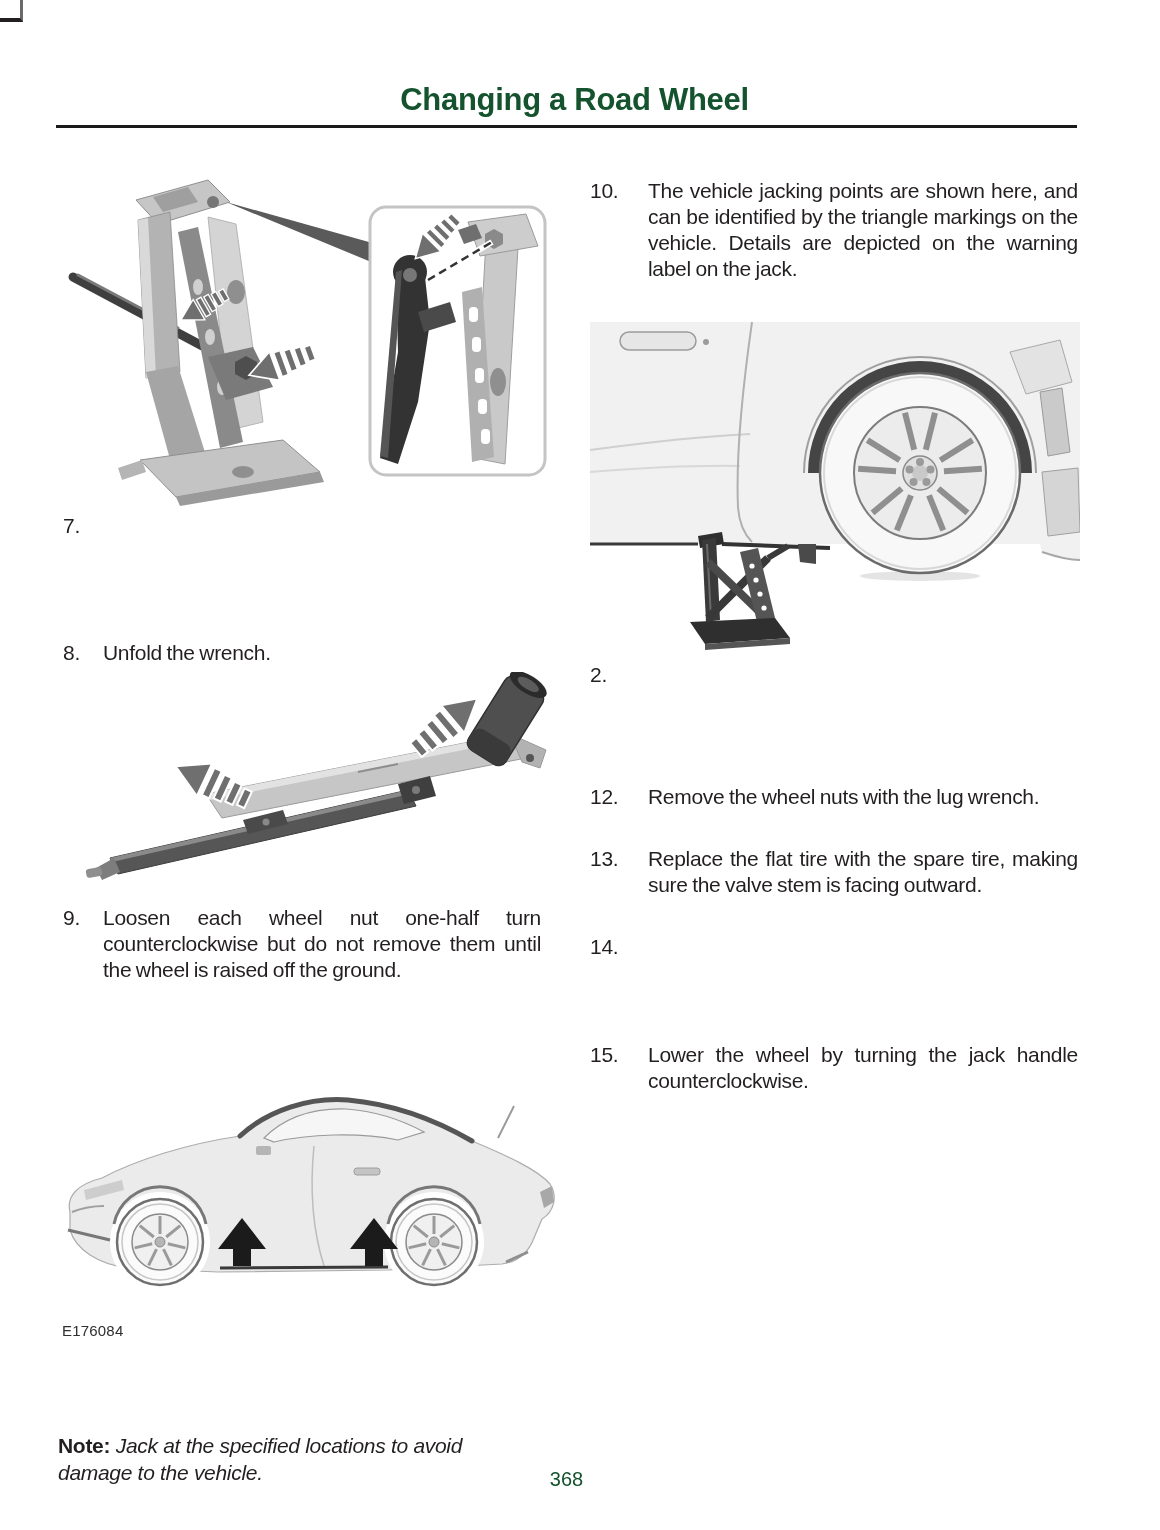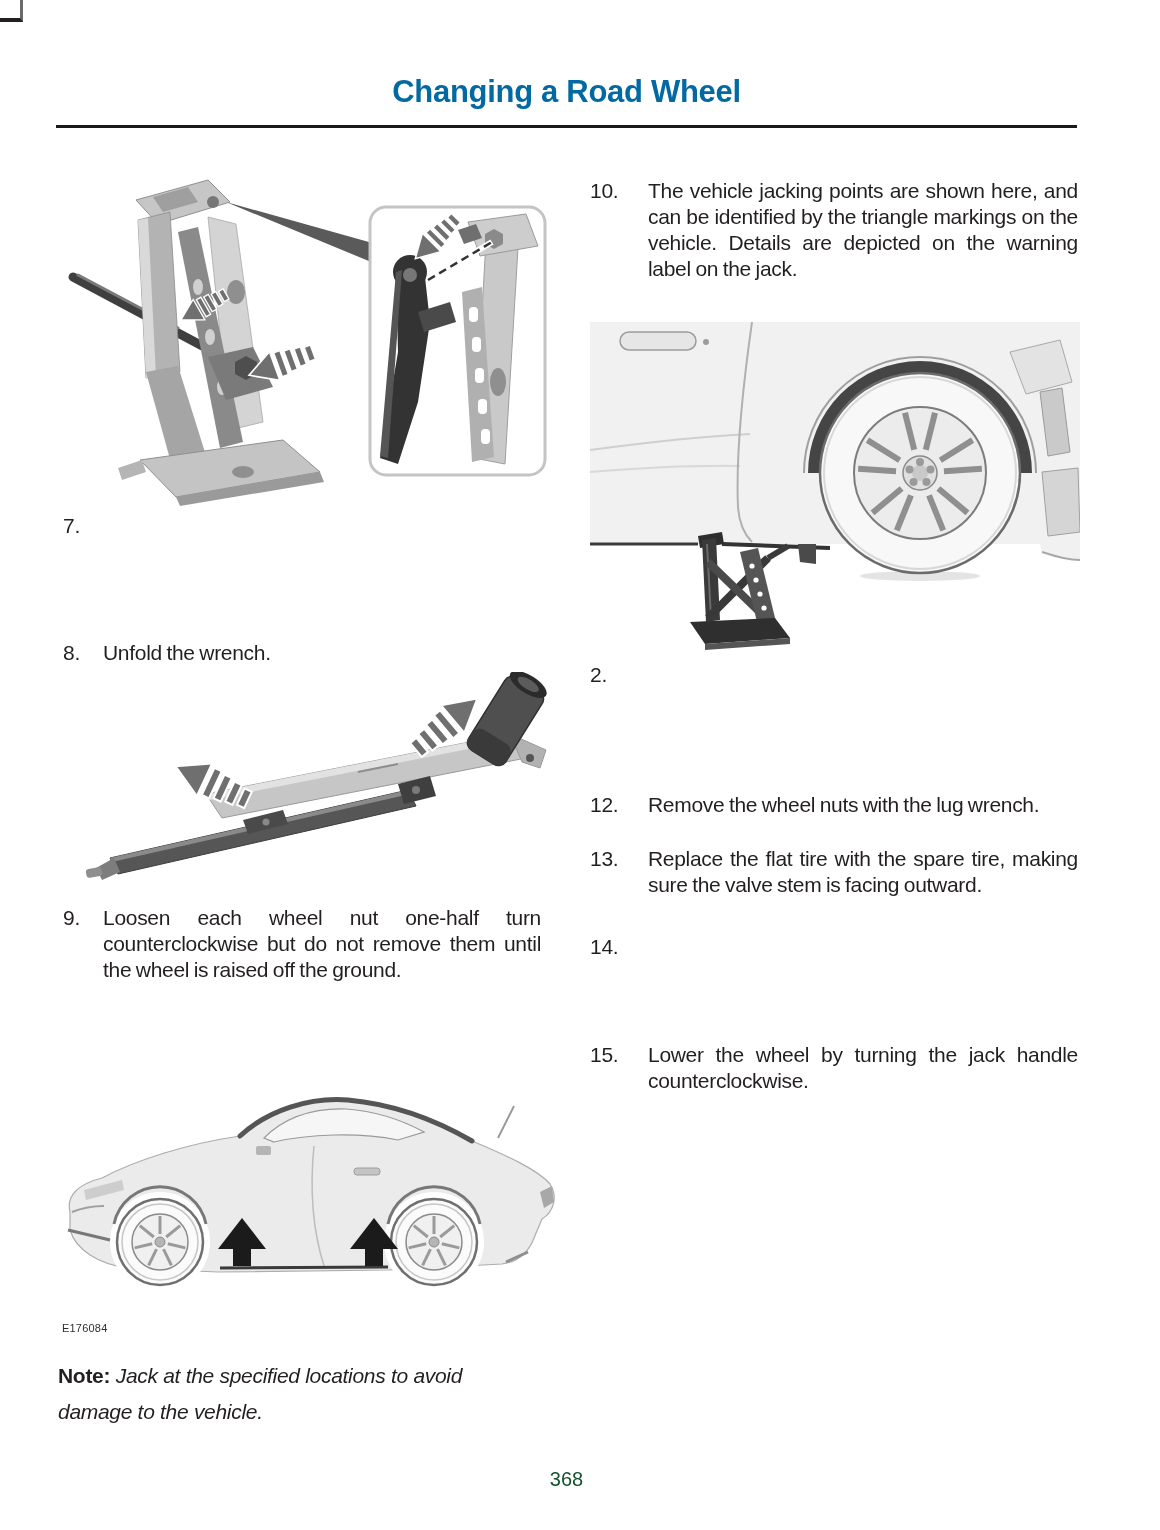--- a/index.html
+++ b/index.html
@@ -5,44 +5,44 @@
   html,body{margin:0;padding:0;}
   body{
     width:1160px;height:1530px;position:relative;background:#ffffff;
     font-family:"Liberation Sans",sans-serif;color:#231f20;overflow:hidden;
   }
   .corner-mark{
     position:absolute;left:0;top:0;width:20px;height:18px;
     border-right:3px solid #6a6a6a;border-bottom:4px solid #231f20;
   }
   .page-title{
-    position:absolute;top:74px;left:56px;width:1021px;margin:0;
-    text-align:center;font-size:31px;font-weight:bold;color:#0369a1;
+    position:absolute;top:74px;left:56px;width:1021px;margin:8px;
+    text-align:center;font-size:31px;font-weight:bold;color:#14532d;
     letter-spacing:-0.3px;
   }
   .title-rule{
     position:absolute;top:125px;left:56px;width:1021px;height:0;
     border-top:3px solid #1a1a1a;
   }
   .step{
     position:absolute;font-size:21px;line-height:26px;
     letter-spacing:-0.3px;word-spacing:-1px;text-align:justify;
   }
   .step .num{position:absolute;left:0;top:0;text-align:center;}
   .step.l{left:63px;width:478px;padding-left:40px;box-sizing:border-box;}
   .step.r{left:590px;width:488px;padding-left:58px;box-sizing:border-box;}
   .fig{position:absolute;}
   .fig svg{display:block;}
   .figure-label{
-    position:absolute;left:62px;top:1322px;font-size:11px;color:#2f2f2f;
+    position:absolute;left:62px;top:1322px;font-size:15px;color:#2f2f2f;
     letter-spacing:0.2px;
   }
   .note{
-    position:absolute;left:58px;top:1358px;width:462px;
-    font-size:21px;line-height:36px;letter-spacing:-0.3px;
+    position:absolute;left:58px;top:1432px;width:462px;
+    font-size:21px;line-height:27px;letter-spacing:-0.3px;
   }
   .note .note-label{font-weight:bold;font-style:normal;}
   .note .note-text{font-style:italic;}
   .page-number{
     position:absolute;top:1468px;left:56px;width:1021px;
     text-align:center;font-size:20px;color:#14532d;
   }
 </style>
 </head>
 <body>
@@ -314,21 +314,21 @@
     <circle cx="174" cy="286" r="2.6" fill="#ffffff"></circle>
     <polygon points="100,300 185,296 200,316 115,322" fill="#2f2f2f"></polygon>
     <polygon points="115,322 200,316 200,322 115,328" fill="#555555"></polygon>
   </g>
 </svg>
 </div>
 
 <div class="step r" style="top:662px;">
   <span class="num">2.</span>
 </div>
-<div class="step r" style="top:784px;margin-top:8px;">
+<div class="step r" style="top:784px;">
   <span class="num">12.</span>
   <span class="txt">Remove the wheel nuts with the lug wrench.</span>
 </div>
 <div class="step r" style="top:846px;">
   <span class="num">13.</span>
   <span class="txt">Replace the flat tire with the spare tire, making sure the valve stem is facing outward.</span>
 </div>
 <div class="step r" style="top:934px;">
   <span class="num">14.</span>
 </div>

